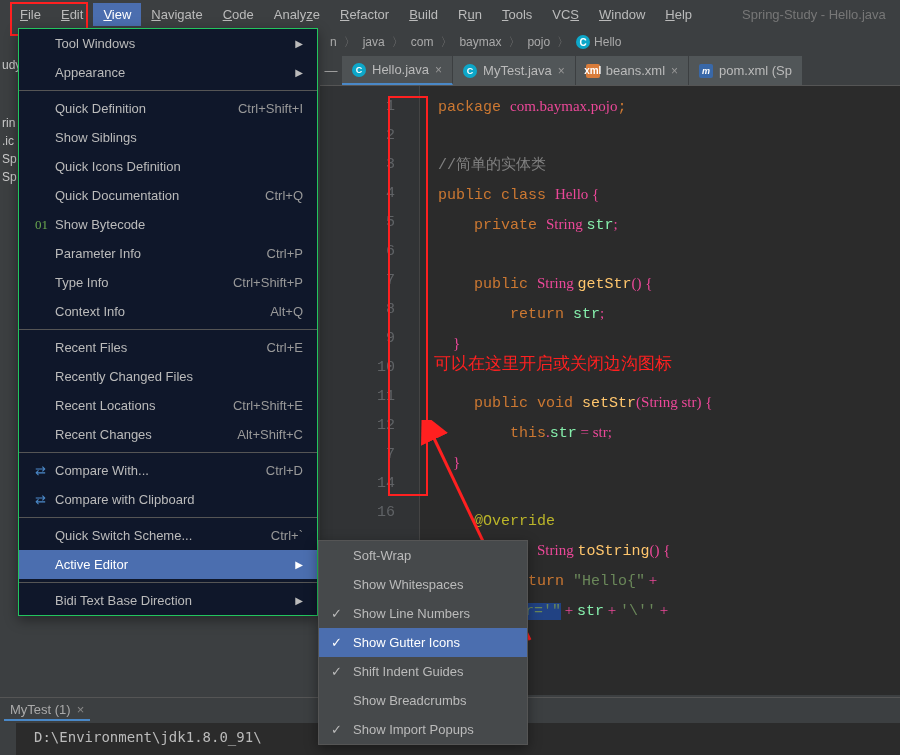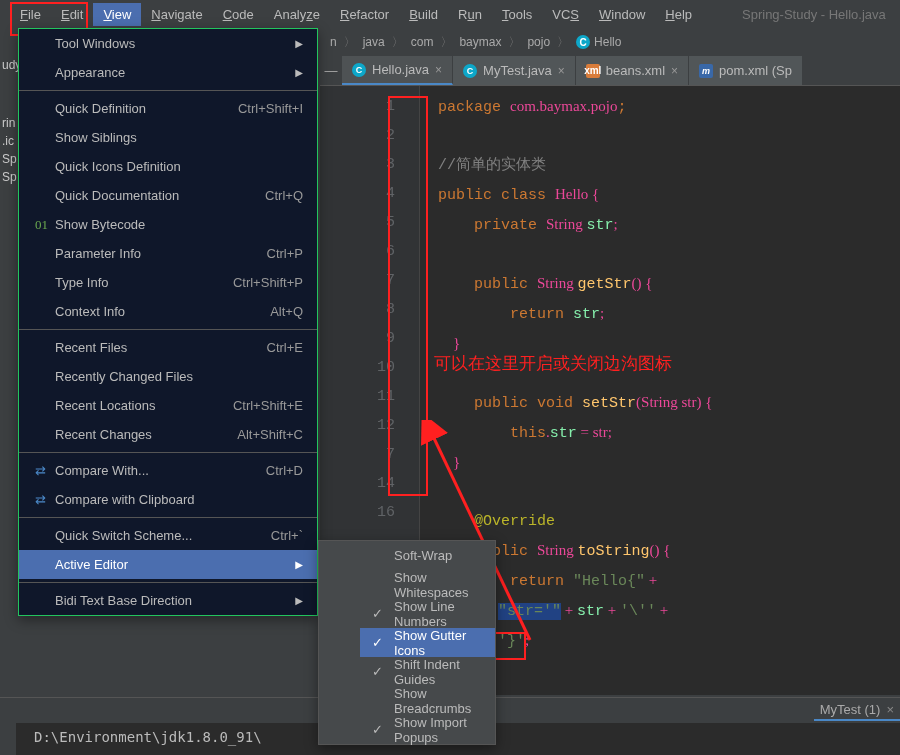--- a/index.html
+++ b/index.html
@@ -107,26 +107,25 @@
 .dropdown .row.highlight .submenu-arrow { color: #fff; }
 .dropdown .icon {
   position: absolute; left: 16px; width: 16px; height: 16px; font-family: Liberation Serif, serif;
 }
 .icon-compare::before {
   content: "⇄"; color: #4a88c7; font-size: 13px;
 }
 .submenu {
   position: absolute;
   top: 540px; left: 318px;
-  width: 178px;
+  width: 210px;
   background: #46494b;
   border: 1px solid #555;
   box-shadow: 0 4px 12px rgba(0,0,0,.4);
   z-index: 25;
-  padding-left: 41px;
 }
 .submenu .row {
   display: flex; align-items: center;
   height: 29px;
   padding: 0 14px 0 34px;
   cursor: pointer;
   position: relative;
 }
 .submenu .row.highlight { background: #4b6eaf; color: #fff; }
 .submenu .check {
@@ -176,21 +175,20 @@
 }
 .bottom-tool {
   position: absolute;
   bottom: 32px; left: 0; right: 0;
   height: 26px;
   background: #3c3f41;
   display: flex; align-items: center;
   padding-left: 4px;
   border-top: 1px solid #555;
   color: #aaa;
-  justify-content: flex-end;
 }
 .bottom-tool .tool-tab {
   display: flex; align-items: center; gap: 6px;
   border-bottom: 2px solid #4a88c7;
   padding: 2px 6px;
 }
 .tool-close { color: #888; }
 .terminal {
   position: absolute;
   bottom: 0; left: 16px; right: 0;

